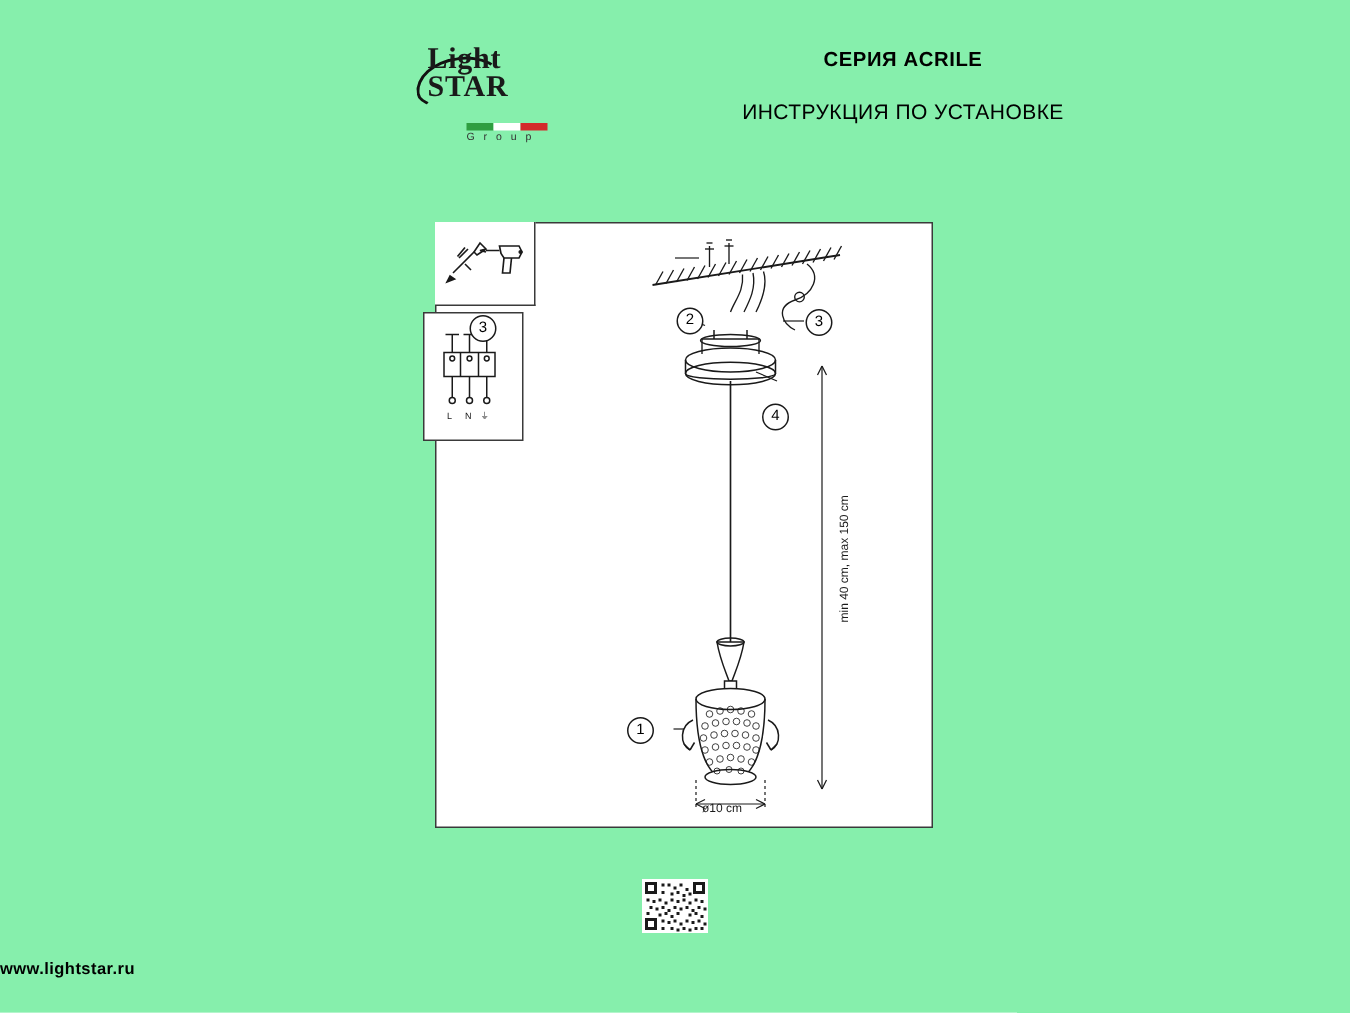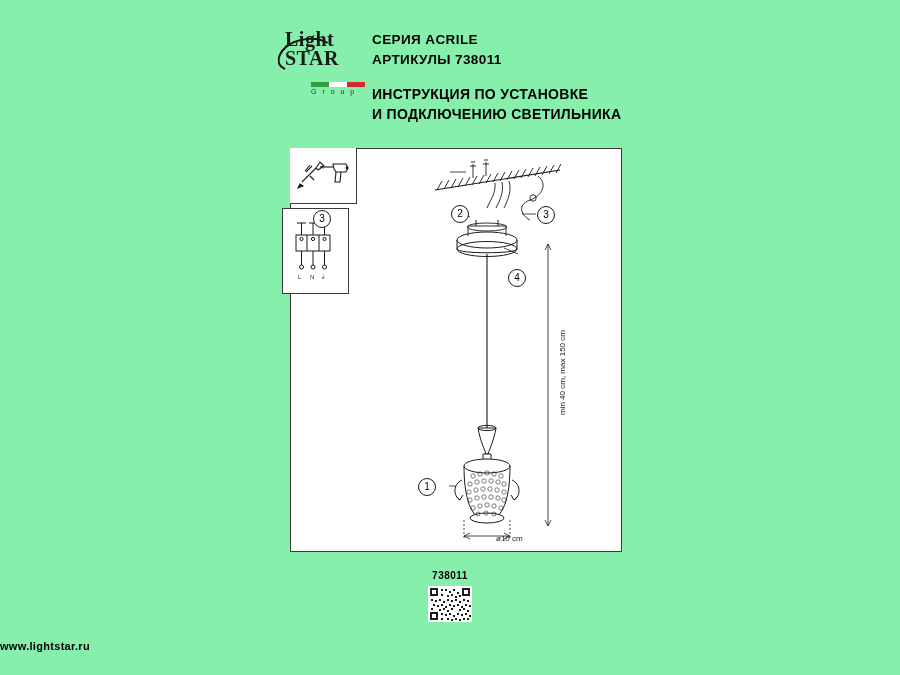--- a/index.html
+++ b/index.html
@@ -70,34 +70,35 @@
     height: 5px;
     display: flex;
   }
   .logo-flag i { display:block; height:100%; flex:1 1 auto; }
   .flag-g { background: #2f9e41; }
   .flag-w { background: #ffffff; }
   .flag-r { background: #d32b2b; }
 
   .header-text {
     position: absolute;
-    left: 372px;
+    left: 392px;
     top: 30px;
     width: 420px;
+    text-align: center;
   }
   .hdr-line {
     font-weight: bold;
     font-size: 13.5px;
     letter-spacing: 0.4px;
     line-height: 20px;
     color: #000;
   }
   .hdr-title {
     margin-top: 14px;
-    font-weight: bold;
+    font-weight: normal;
     font-size: 14px;
     line-height: 20px;
     letter-spacing: 0.3px;
   }
 
   
   .frame {
     position: absolute;
     left: 290px;
     top: 148px;
@@ -197,23 +198,21 @@
     <div class="logo-flag">
       <i class="flag-g"></i>
         <i class="flag-w"></i>
         <i class="flag-r"></i>
     </div>
     <div class="logo-group">G r o u p</div>
   </div>
 
   <div class="header-text">
     <div class="hdr-line">СЕРИЯ ACRILE</div>
-    <div class="hdr-line">АРТИКУЛЫ 738011</div>
     <div class="hdr-title">ИНСТРУКЦИЯ ПО УСТАНОВКЕ</div>
-    <div class="hdr-title" style="margin-top:0">И ПОДКЛЮЧЕНИЮ СВЕТИЛЬНИКА</div>
   </div>
 
   <div class="frame"></div>
 
   <div class="tools">
     <svg width="66" height="55" viewBox="0 0 66 55">
 
       <g stroke="#1a1a1a" stroke-width="1.1" fill="none">
         <path d="M12 34 L26 20"></path>
         <path d="M26 20 L30 14 L34 18 L28 22 Z" fill="#fff"></path>
@@ -395,23 +394,22 @@
       </g>
     </g>
   </svg>
 
   <div class="step-badge" style="left:451px; top:205px;">2</div>
   <div class="step-badge" style="left:537px; top:206px;">3</div>
   <div class="step-badge" style="left:508px; top:269px;">4</div>
   <div class="step-badge" style="left:418px; top:478px;">1</div>
 
   <div class="dim-text dim-vert" style="left:558px; top:415px;">min 40 cm, max 150 cm</div>
-  <div class="dim-text" style="left:496px; top:534px;">ø10 cm</div>
-
-  <div class="footer-code">738011</div>
+  <div class="dim-text" style="left:468px; top:534px;">ø10 cm</div>
+
 
   <div class="qr">
     <svg width="44" height="36" viewBox="0 0 44 36">
       <rect x="0" y="0" width="44" height="36" fill="#ffffff"></rect>
       <g fill="#1a1a1a">
         <rect x="2" y="2" width="8" height="8"></rect>
           <rect x="4" y="4" width="4" height="4" fill="#fff"></rect>
         <rect x="34" y="2" width="8" height="8"></rect>
           <rect x="36" y="4" width="4" height="4" fill="#fff"></rect>
         <rect x="2" y="26" width="8" height="8"></rect>

